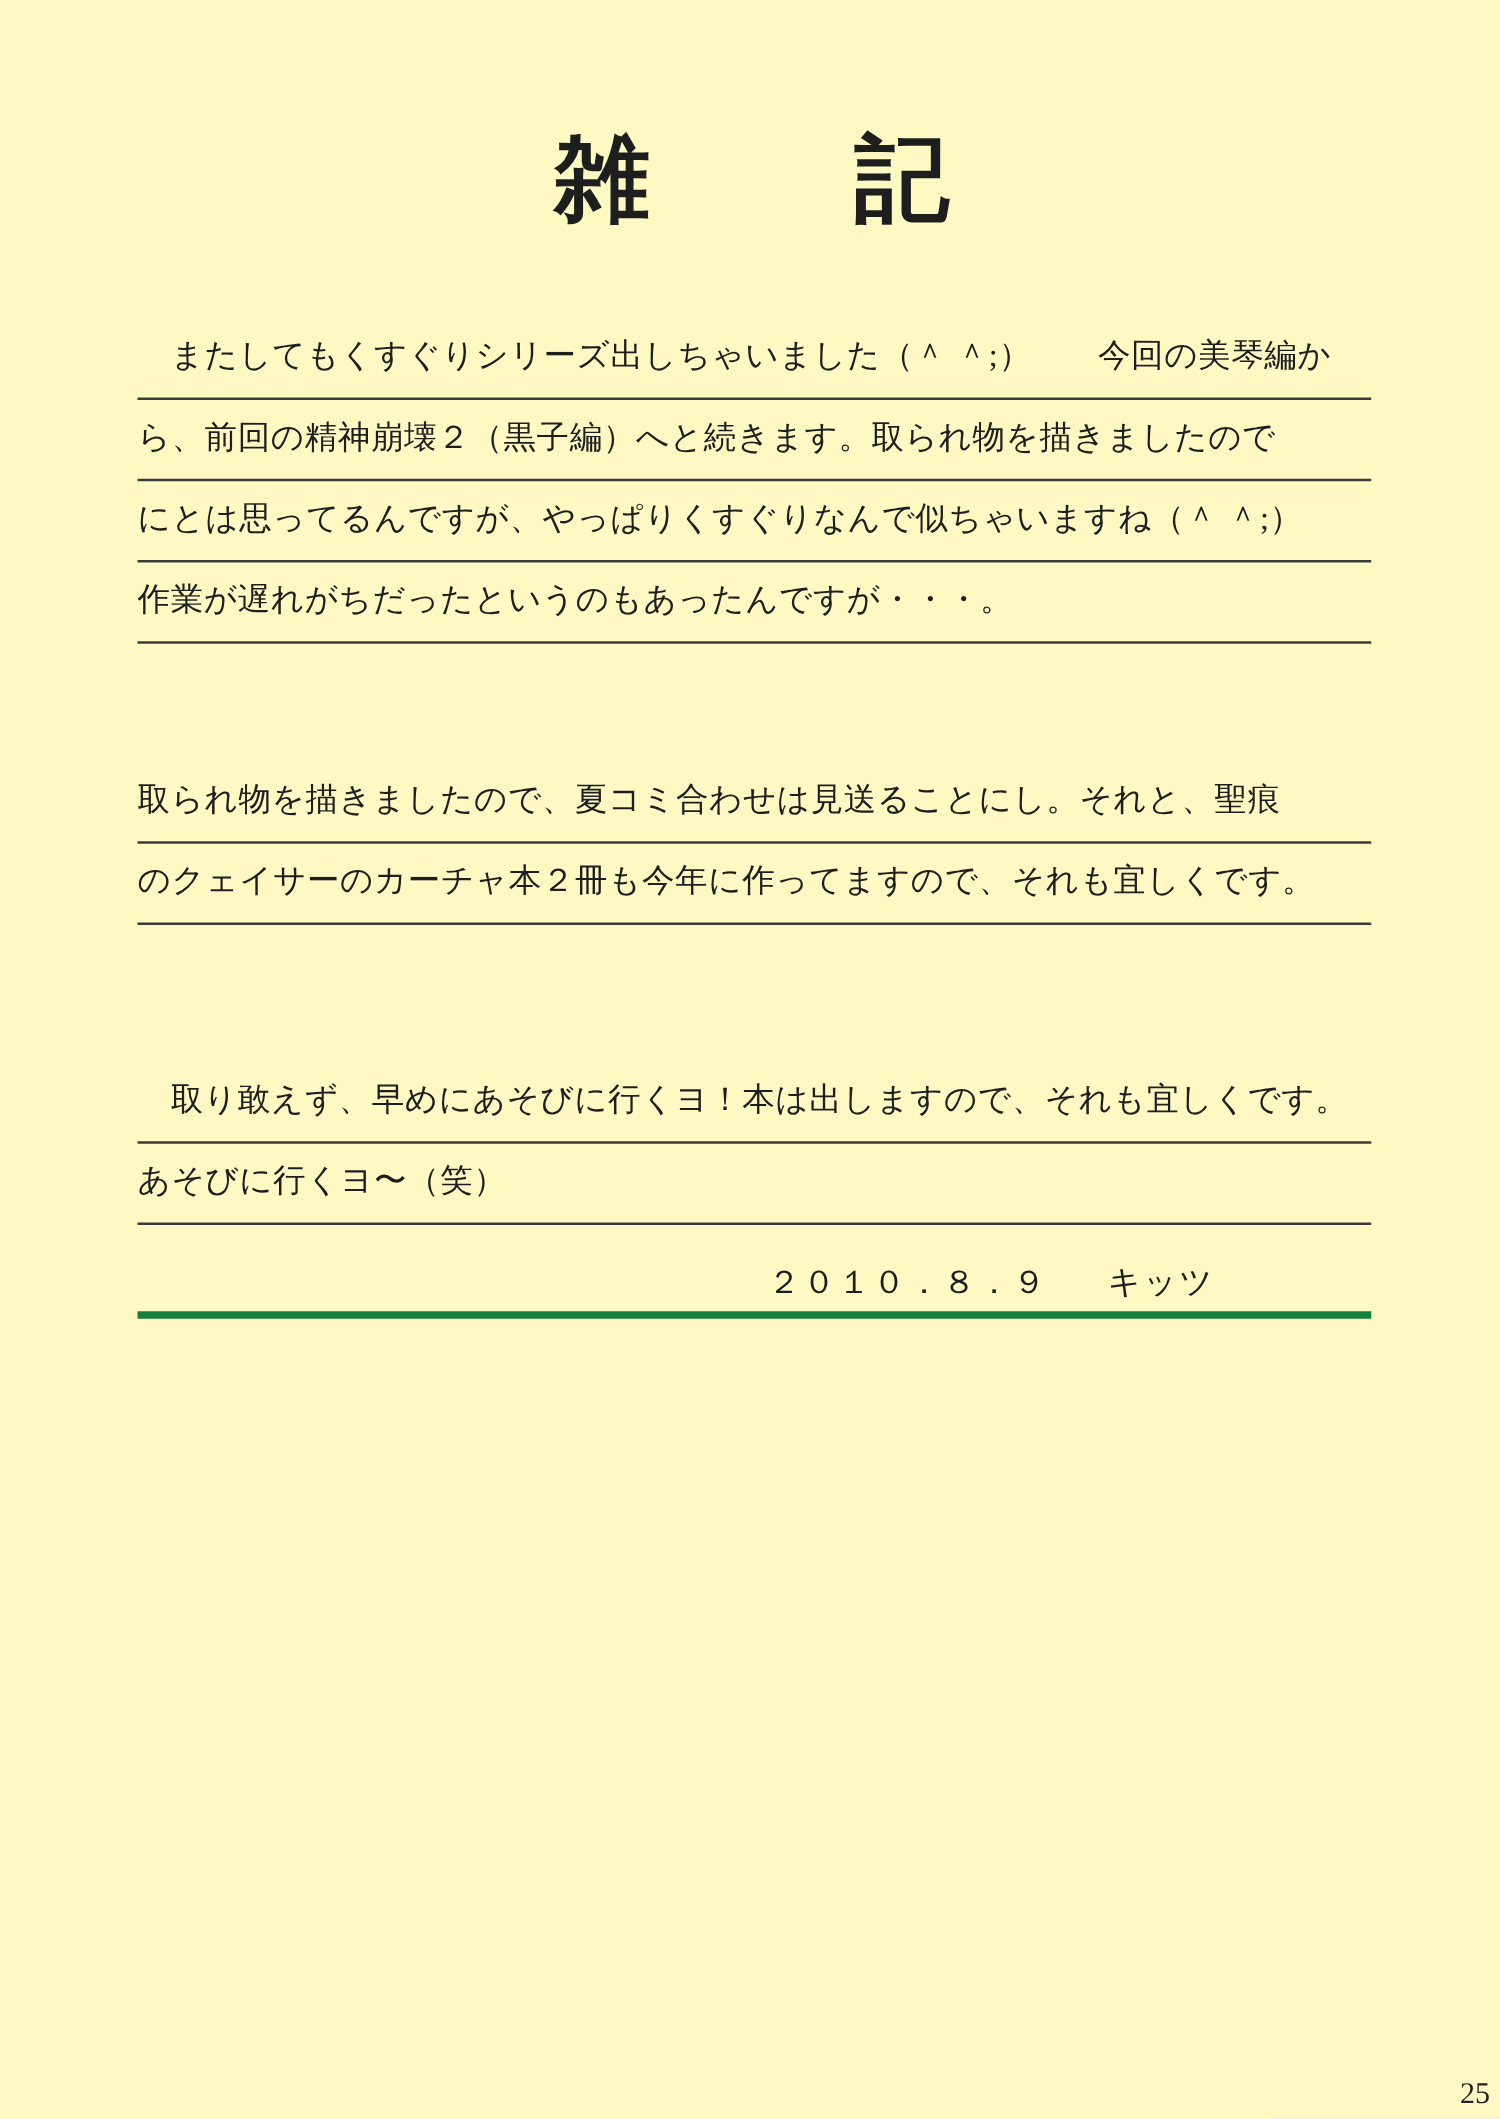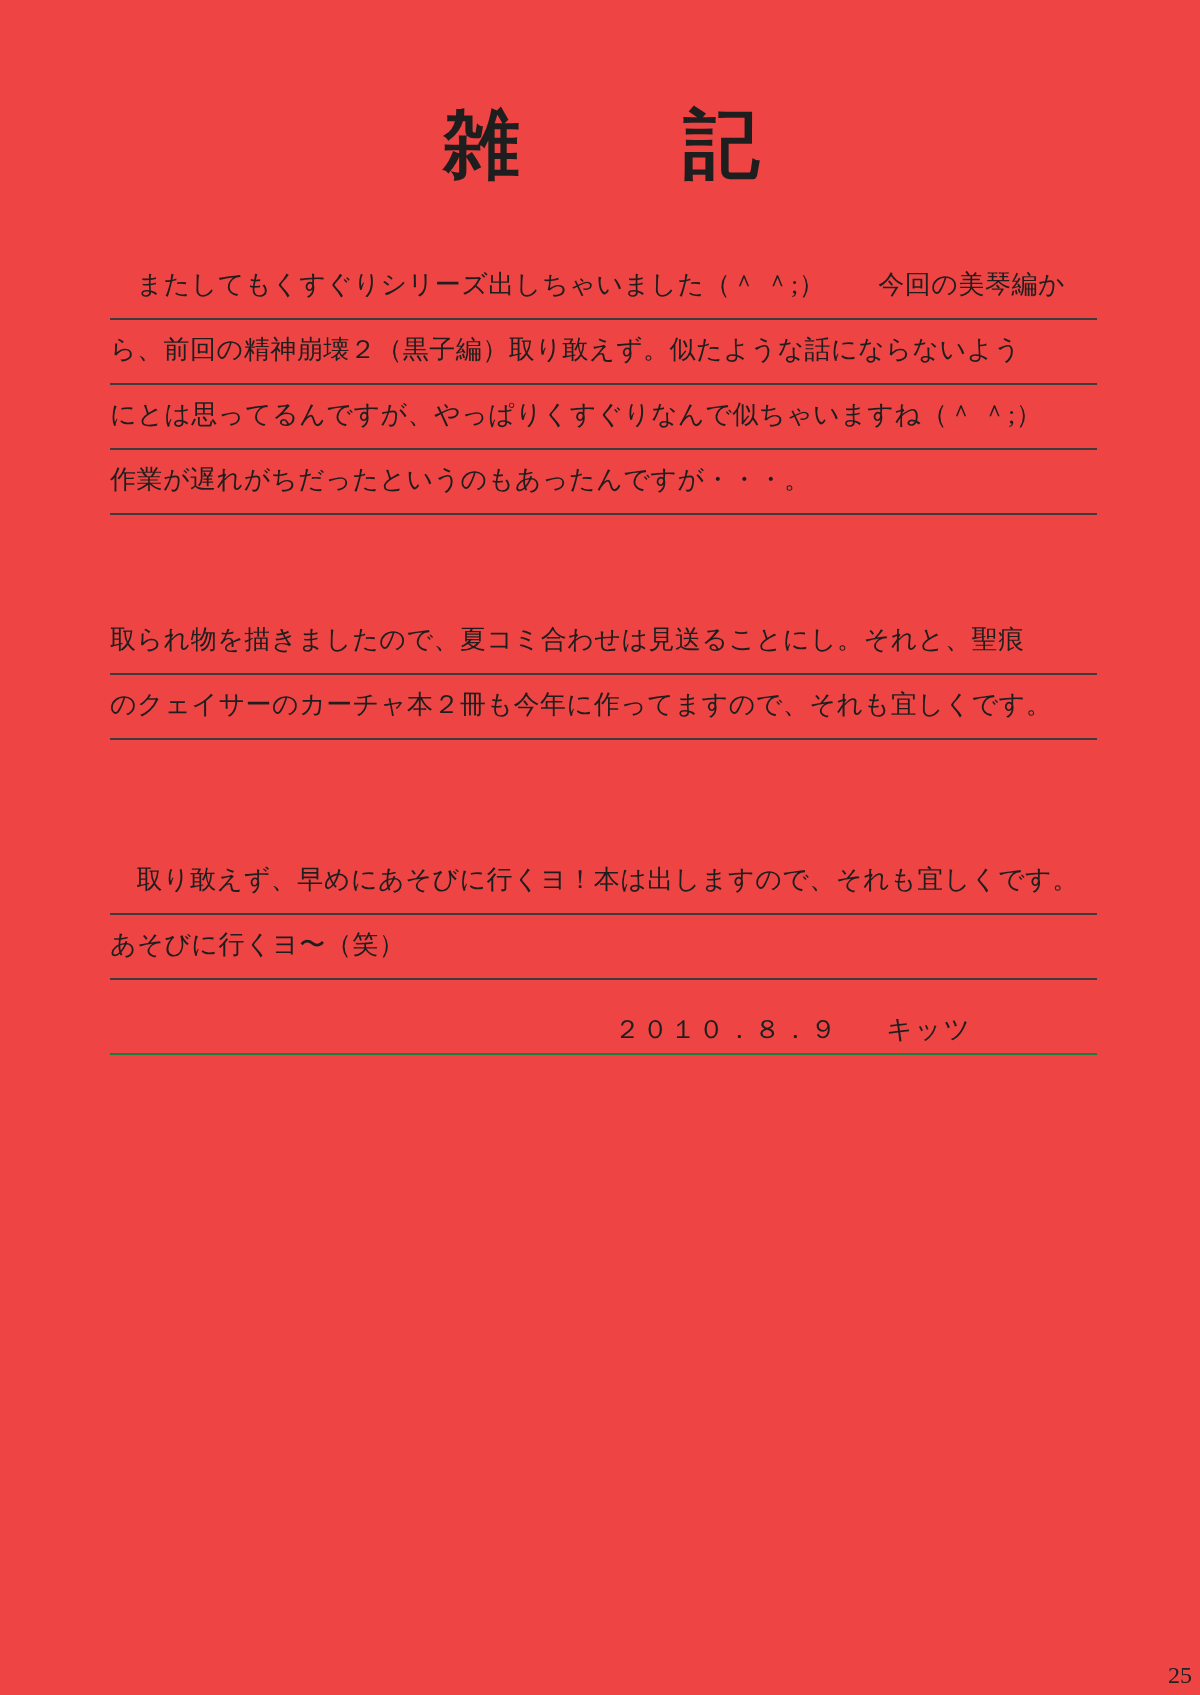--- a/index.html
+++ b/index.html
@@ -5,21 +5,21 @@
   html, body {
     margin: 0;
     padding: 0;
     background: #e8e8e8;
   }
   .page {
     position: relative;
     width: 1200px;
     height: 1695px;
     margin: 0 auto;
-    background: #ef4444;
+    background: #fef9c3;
     font-family: "Liberation Serif", "DejaVu Serif", serif;
     color: #1e1e1e;
     overflow: hidden;
   }
   .content {
     position: absolute;
     left: 110px;
     top: 0;
     width: 987px;
   }
@@ -47,21 +47,21 @@
     align-items: flex-end;
     font-size: 26px;
     letter-spacing: 0.5px;
     white-space: pre;
     padding-bottom: 16px;
     box-sizing: border-box;
     overflow: visible;
   }
   .sig-line {
     height: 75px;
-    border-bottom: 2px solid #15803d;
+    border-bottom: 6px solid #15803d;
     display: flex;
     align-items: flex-end;
     justify-content: flex-end;
     padding-right: 125px;
     padding-bottom: 6px;
     box-sizing: border-box;
     font-size: 26px;
     letter-spacing: 2px;
     white-space: pre;
   }
@@ -77,21 +77,21 @@
 </head>
 <body>
 
 <div class="page">
   <div class="content">
 
     <div class="doc-title">雑　　記</div>
 
     <div class="para para-1">
       <div class="line">　またしてもくすぐりシリーズ出しちゃいました（＾ ＾;）　　今回の美琴編か</div>
-      <div class="line">ら、前回の精神崩壊２（黒子編）取り敢えず。似たような話にならないよう</div>
+      <div class="line">ら、前回の精神崩壊２（黒子編）へと続きます。取られ物を描きましたので</div>
       <div class="line">にとは思ってるんですが、やっぱりくすぐりなんで似ちゃいますね（＾ ＾;）</div>
       <div class="line">作業が遅れがちだったというのもあったんですが・・・。</div>
     </div>
 
     <div class="para para-2">
       <div class="line">取られ物を描きましたので、夏コミ合わせは見送ることにし。それと、聖痕</div>
       <div class="line">のクェイサーのカーチャ本２冊も今年に作ってますので、それも宜しくです。</div>
     </div>
 
 

